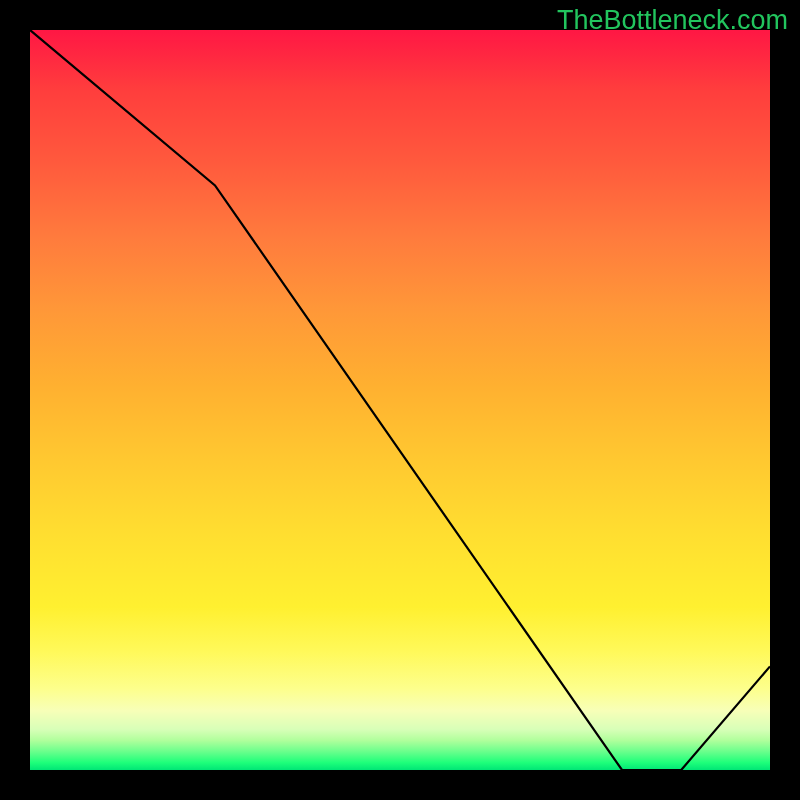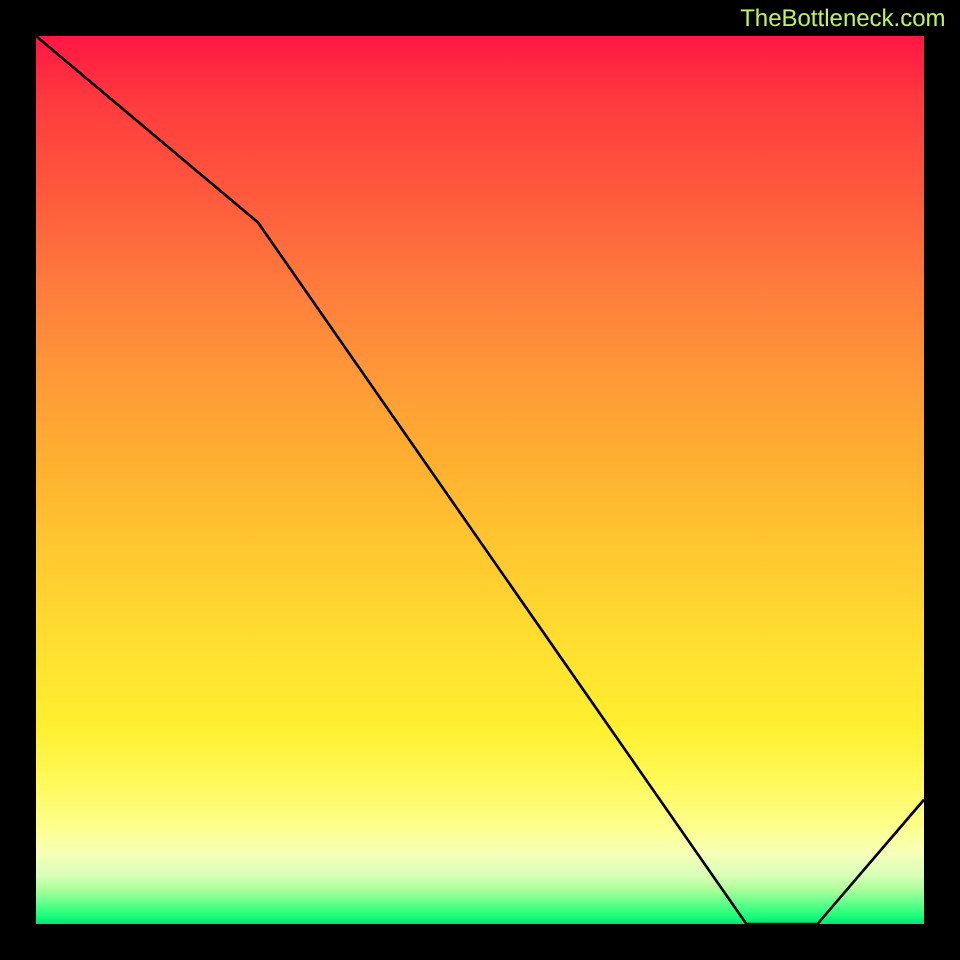--- a/index.html
+++ b/index.html
@@ -8,22 +8,22 @@
     height: 800px;
     background: #000;
     font-family: Arial, sans-serif;
     overflow: hidden;
     position: relative;
   }
   .watermark {
     position: absolute;
     top: 5px;
     right: 12px;
-    color: #bef264;
-    font-size: 20px;
+    color: #22c55e;
+    font-size: 27px;
     font-weight: 500;
     z-index: 10;
   }
   .chart-area {
     position: absolute;
     top: 30px;
     left: 30px;
     width: 740px;
     height: 740px;
     background: linear-gradient(to bottom,

